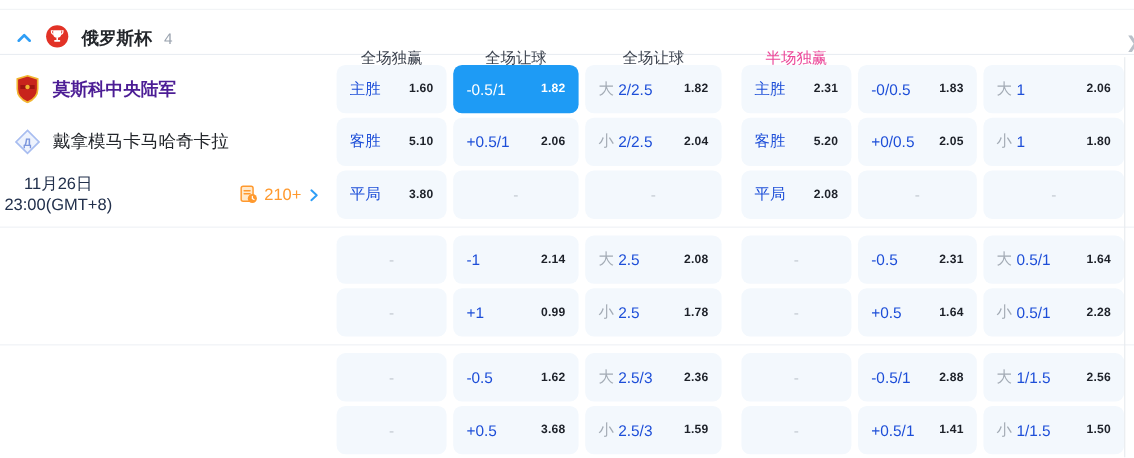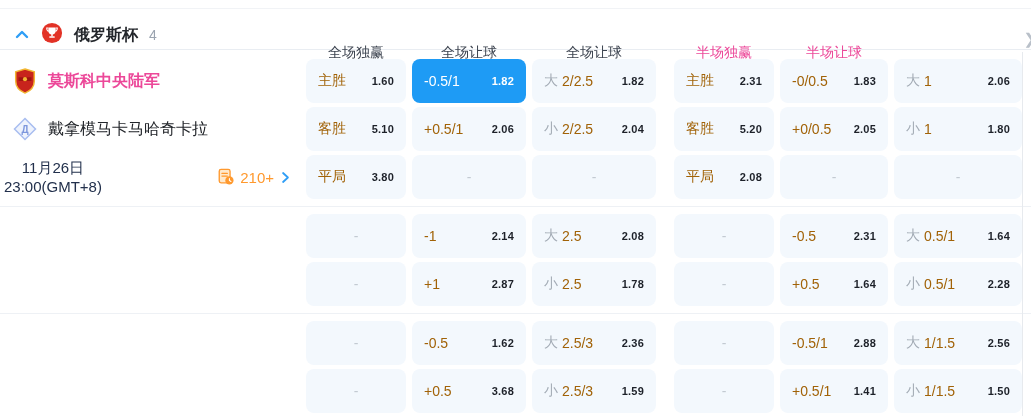--- a/index.html
+++ b/index.html
@@ -25,32 +25,32 @@
   
   .grp { row-gap:4px; padding:7px 0; position:relative; }
   .grp + .grp { border-top:1px solid #eef1f5; }
   .leftspan3 { grid-row:1/4; grid-column:1; position:relative; }
   .leftspan2 { grid-row:1/3; grid-column:1; }
   .sp { display:block; }
 
   .cell { height:44px; background:#f3f8fd; border-radius:8px; display:flex; align-items:center; padding:0 12px; cursor:pointer; }
   .cell .pfx { font-size:14px; color:#a3abb5; margin-right:4px; }
   .cell .pfx:empty { margin:0; }
-  .cell .lb { font-size:14px; color:#a16207; }
+  .cell .lb { font-size:14px; color:#1d4ed8; }
   .cell .dash { flex:1; text-align:center; font-size:14px; color:#c3cad2; }
   .cell .val { font-size:11px; font-weight:bold; color:#1d2129; letter-spacing:.2px; }
   .cell.hl { background:#1e9bf5; }
   .cell.hl .lb, .cell.hl .val { color:#fff; }
 
   
   .team { display:flex; align-items:center; gap:11px; height:44px; margin-bottom:4px; padding-left:13px; }
   .team + .team { margin-top:0; }
   .team-logo { width:24px; height:26px; flex:0 0 auto; }
   .team-name { font-size:16px; color:#23262b; white-space:nowrap; }
-  .team-name.home { color:#ec4899; font-weight:bold; }
+  .team-name.home { color:#4c1d95; font-weight:bold; }
   .meta-row { height:44px; display:flex; align-items:center; justify-content:space-between; padding:0 8px 0 4px; }
   .dt { text-align:center; font-size:15px; line-height:19px; color:#22304c; }
   .markets { display:flex; align-items:center; gap:5px; cursor:pointer; }
   .markets .cnt { font-size:15px; color:#ff992e; }
 </style>
 </head>
 <body>
 
 <div class="widget">
   <div class="topline"></div>
@@ -72,21 +72,20 @@
         </svg>
       </span>
       <span class="league-name">俄罗斯杯</span>
       <span class="league-count">4</span>
     </div>
     <div class="col-h">全场独赢</div>
     <div class="col-h">全场让球</div>
     <div class="col-h">全场让球</div>
     <i class="sp"></i>
     <div class="col-h half">半场独赢</div>
-    <div class="col-h half">半场让球</div>
     <span class="corner-chev">❯</span>
   </div>
 
   <div style="position:absolute; top:52px; left:0; width:1031px;">
 
     <div class="grp grid">
       <div class="leftspan3">
         <div class="team">
           <svg class="team-logo" viewBox="0 0 24 28">
             <path d="M12 1 L22 4 V14 C22 21 17 25 12 27 C7 25 2 21 2 14 V4 Z" fill="#c8241c" stroke="#f2b632" stroke-width="1.6"></path>
@@ -281,21 +280,21 @@
       <div class="cell">
           <span class="pfx"></span>
           <span class="lb"></span>
           <span class="dash">-</span>
           <span class="val"></span>
         </div>
       <div class="cell">
           <span class="pfx"></span>
           <span class="lb">+1</span>
           <span class="dash"></span>
-          <span class="val">2.87</span>
+          <span class="val">0.99</span>
         </div>
       <div class="cell">
           <span class="pfx">小</span>
           <span class="lb">2.5</span>
           <span class="dash"></span>
           <span class="val">1.78</span>
         </div>
       <i class="sp"></i>
       <div class="cell">
           <span class="pfx"></span>

